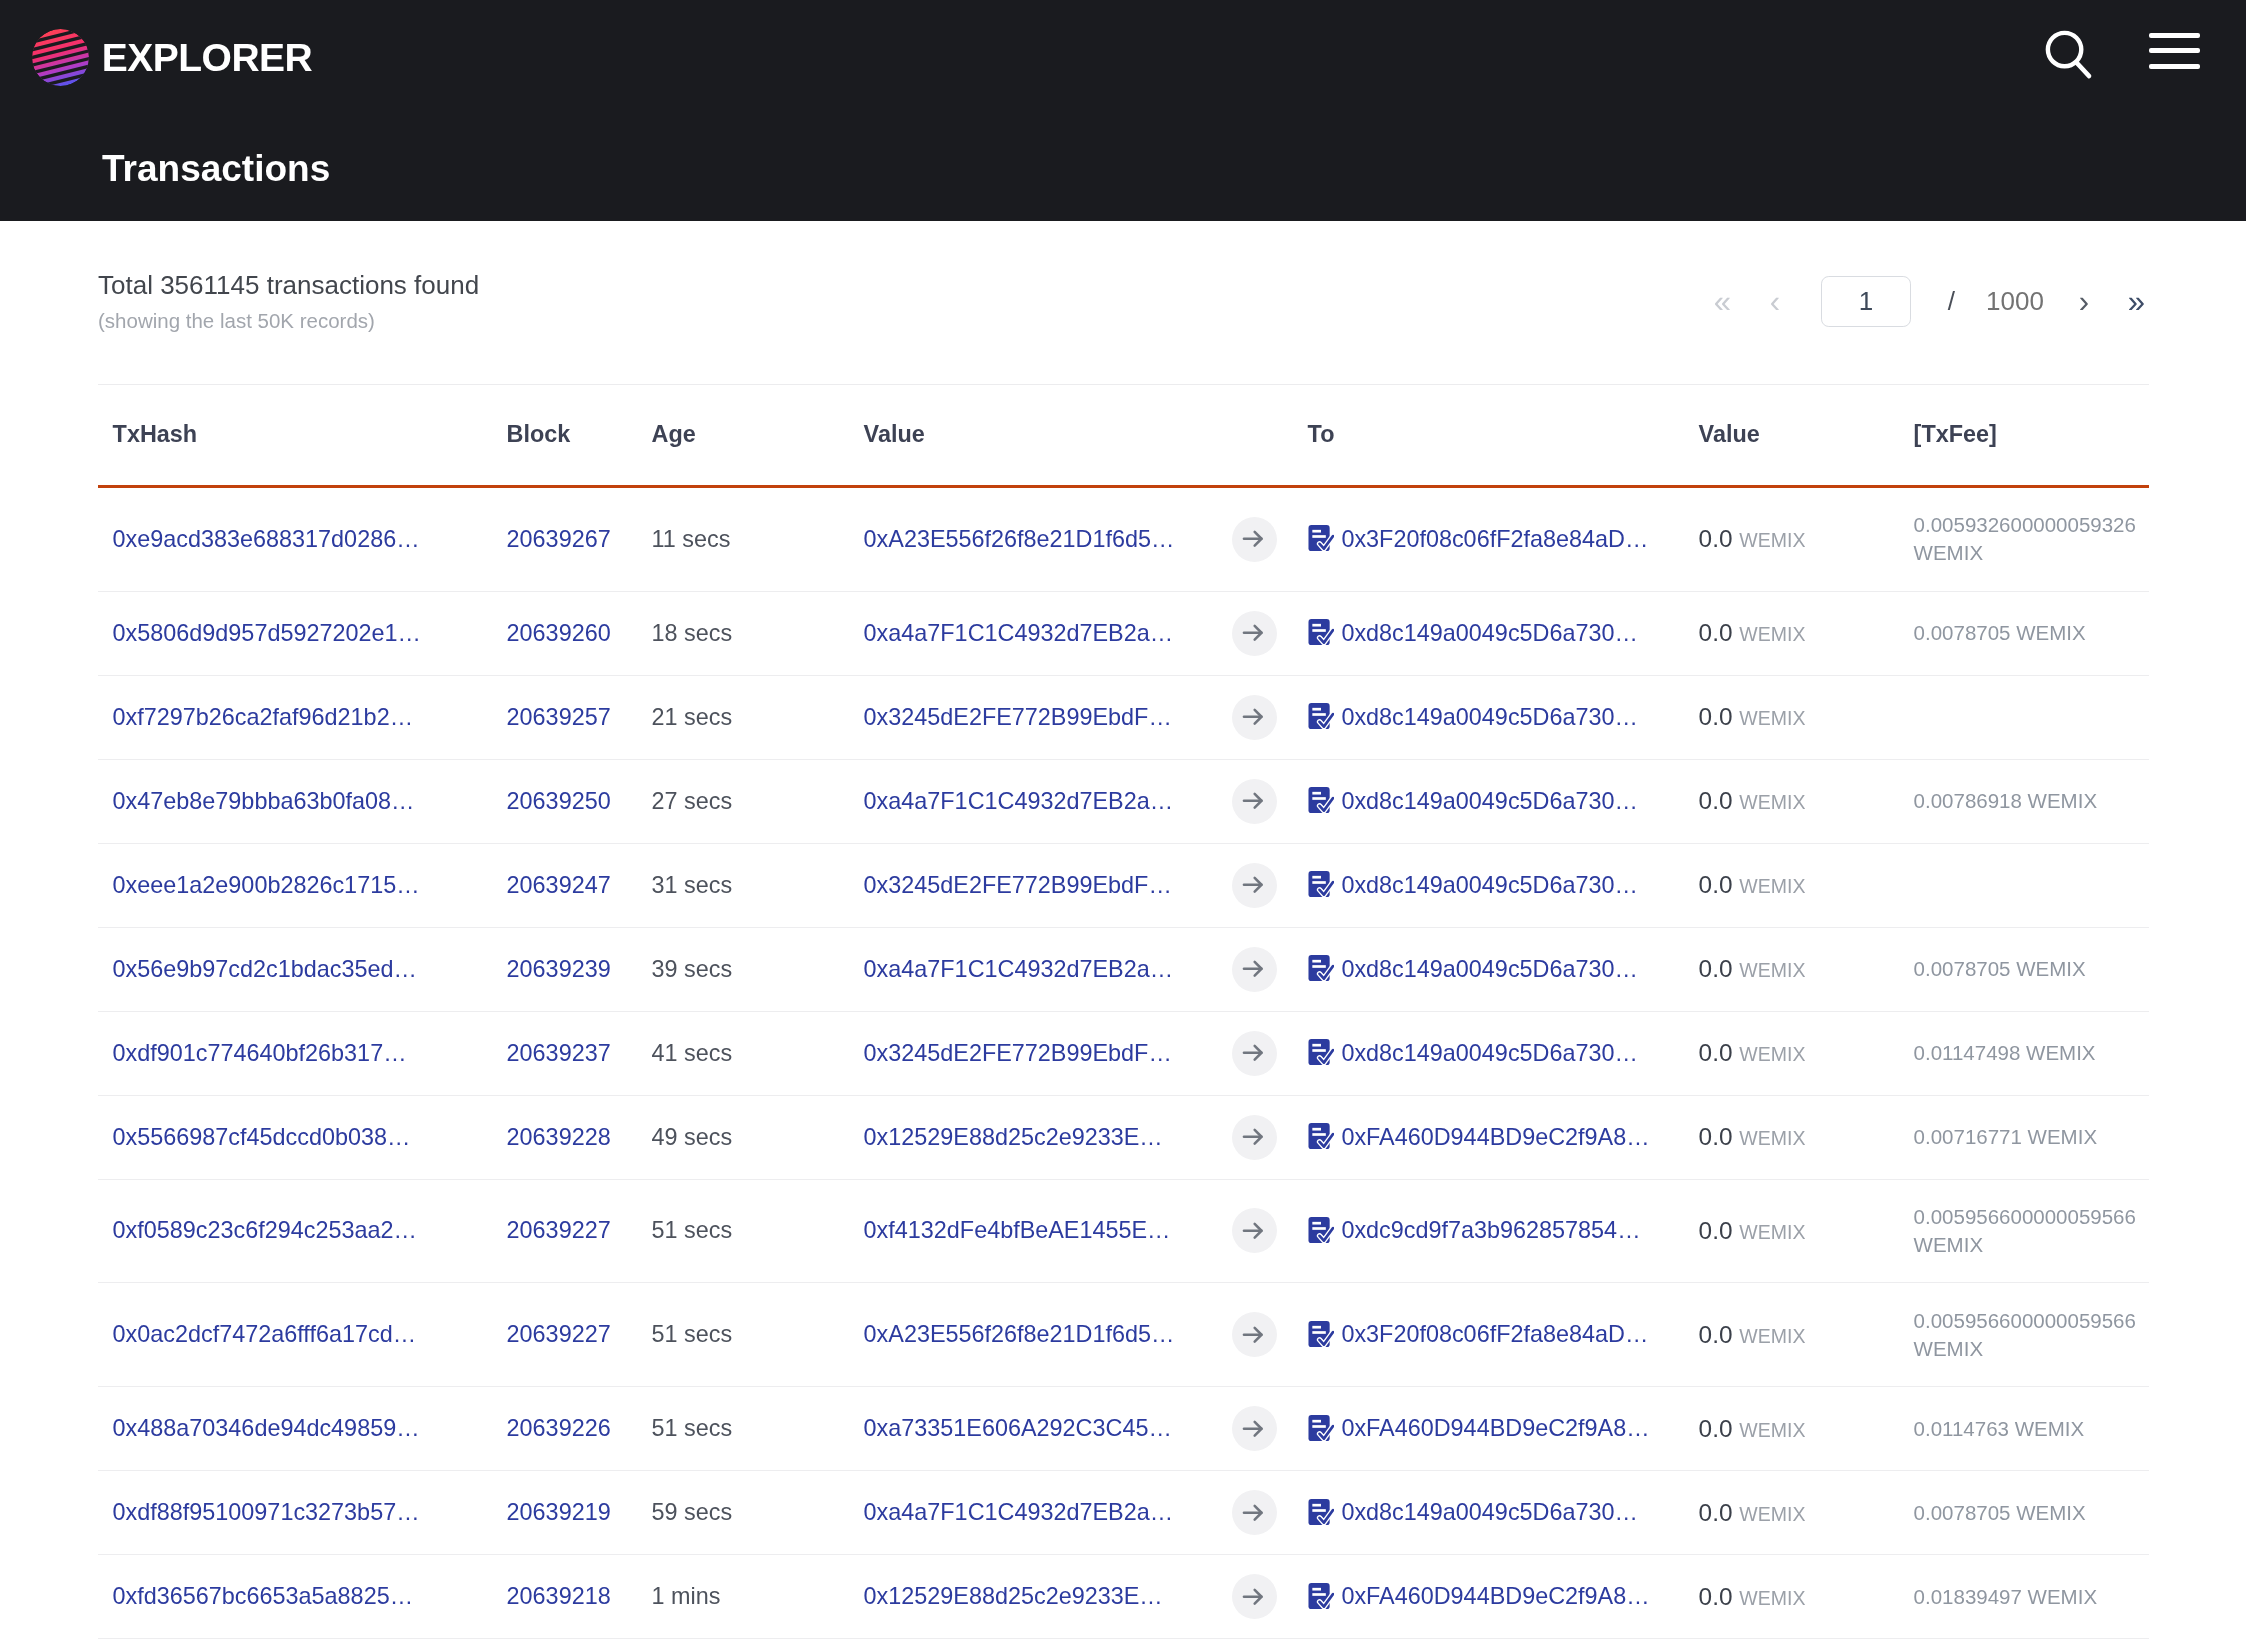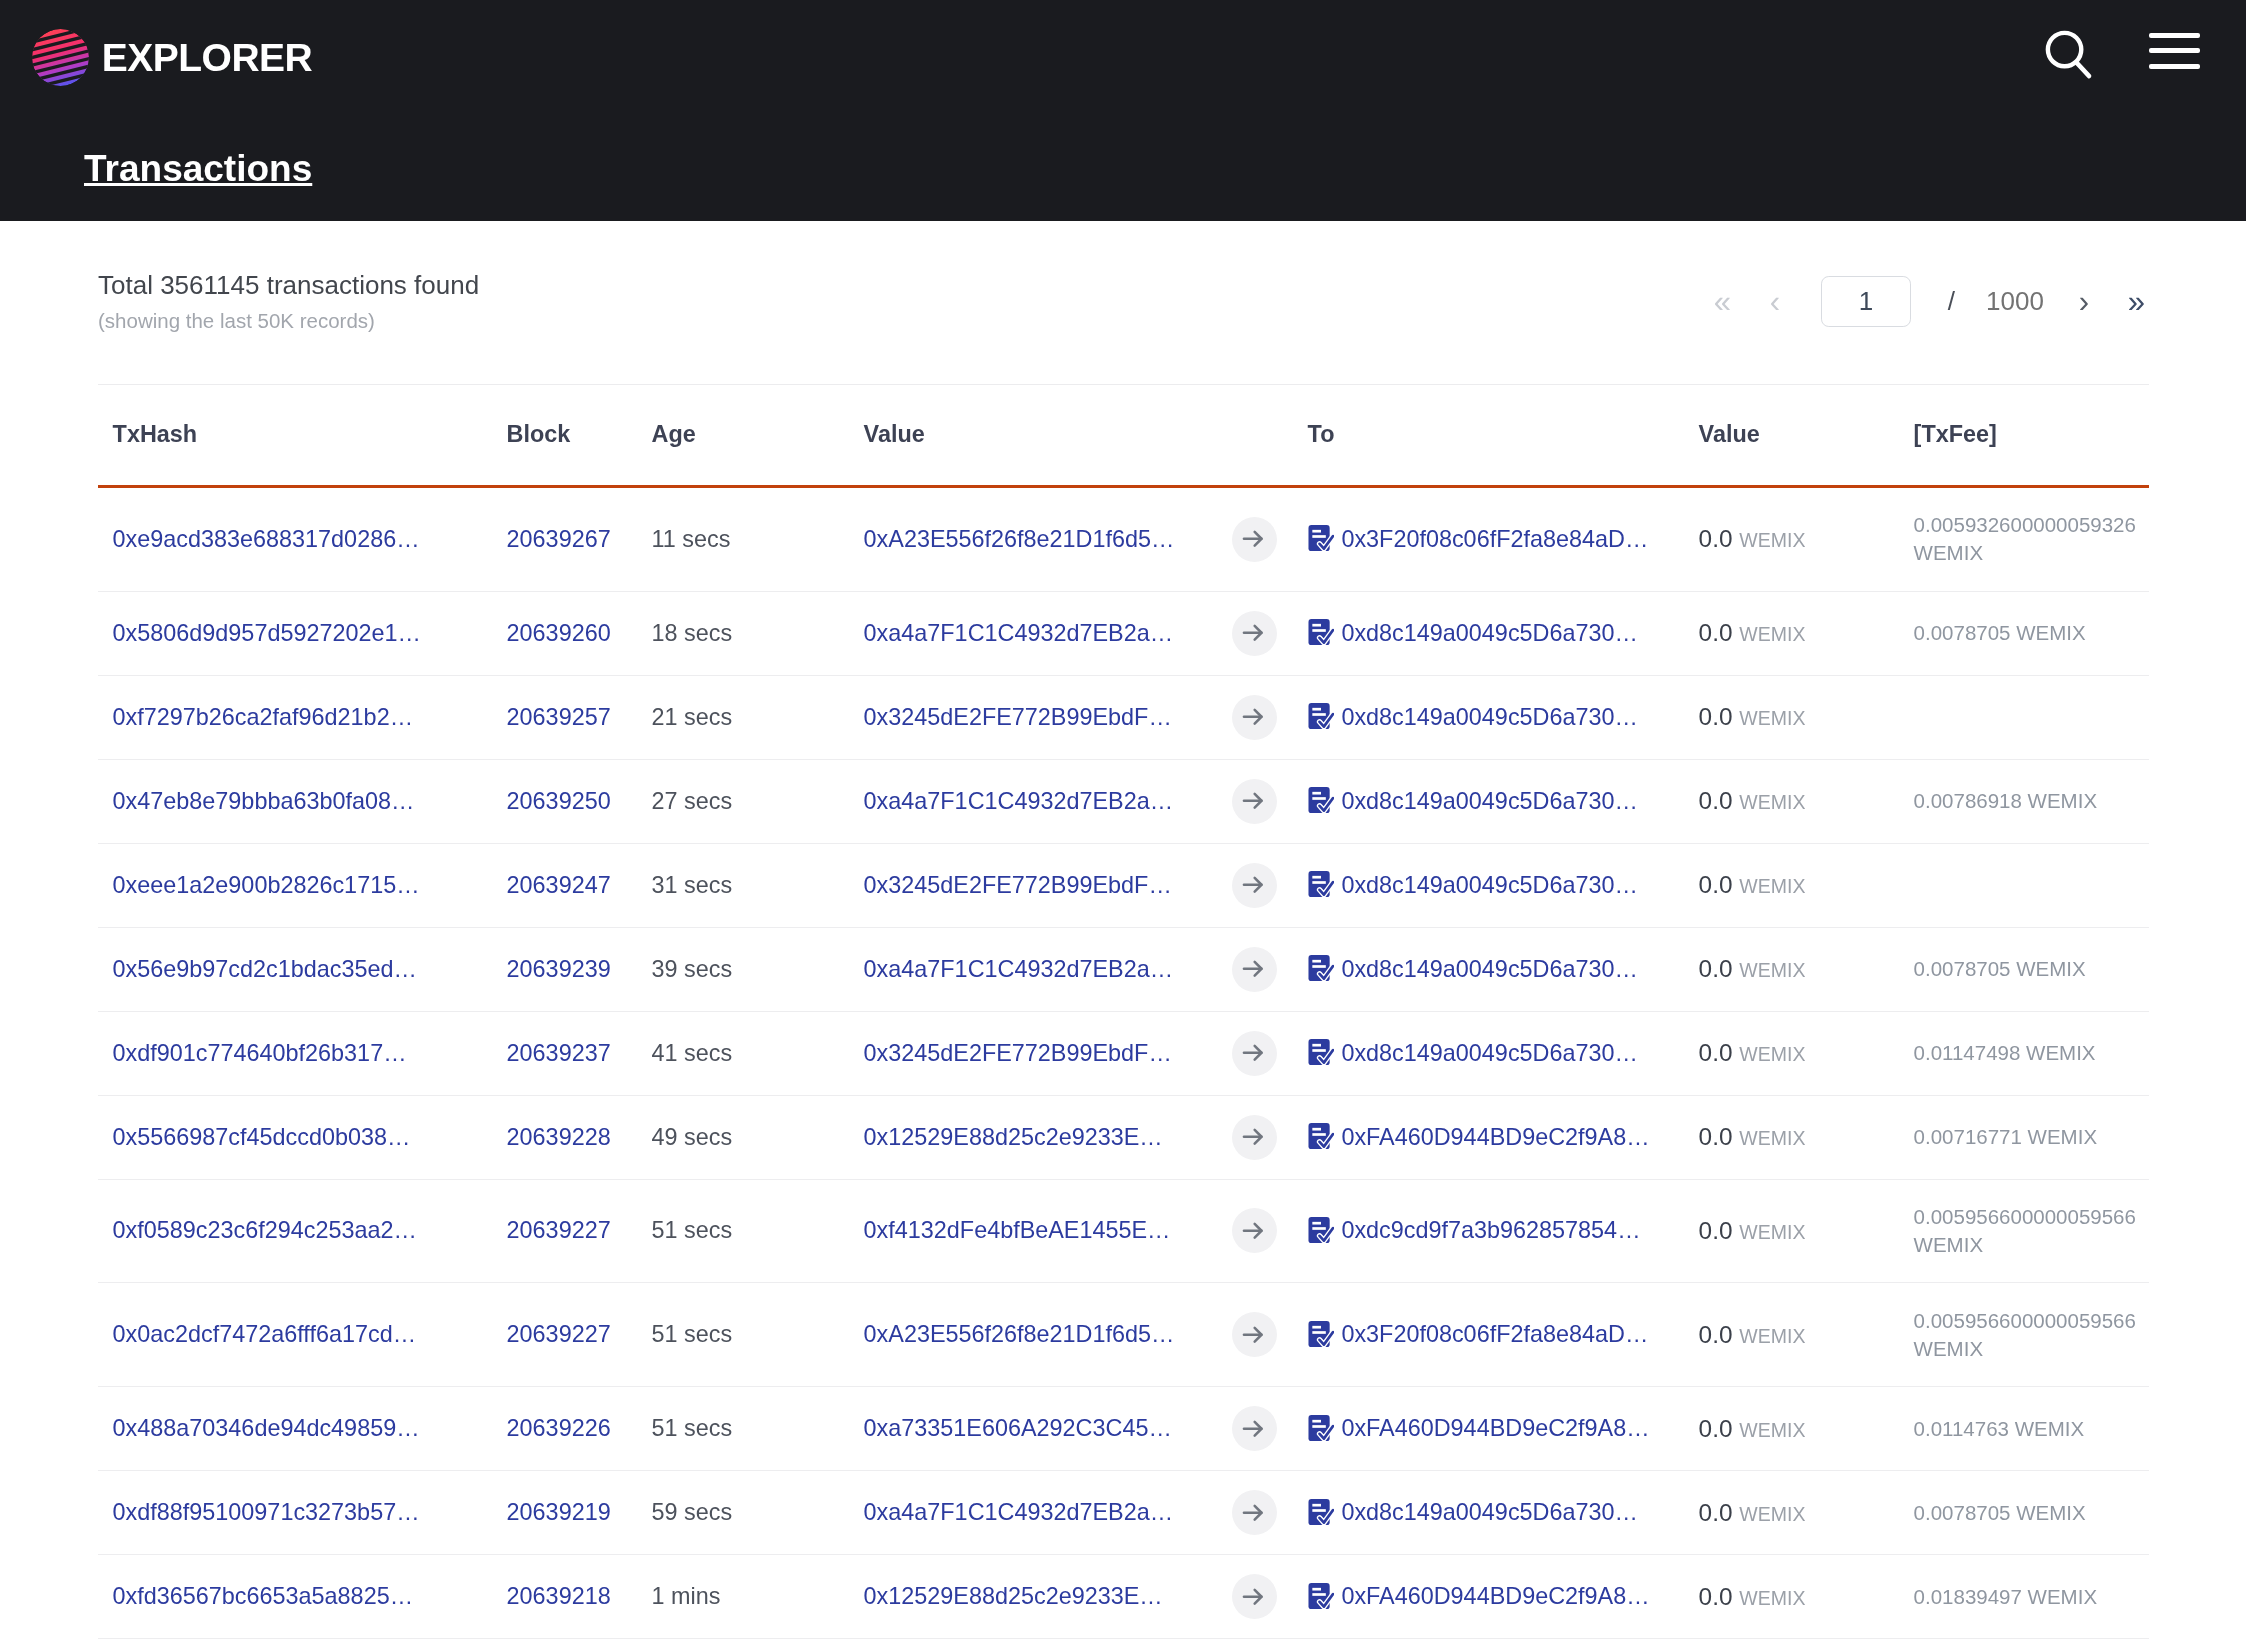--- a/index.html
+++ b/index.html
@@ -3,21 +3,21 @@
 <meta charset="utf-8">
 <style>
   * { margin:0; padding:0; box-sizing:border-box; }
   html,body { width:2247px; height:1648px; overflow:hidden; background:#fff;
               font-family:"Liberation Sans", sans-serif; }
 
   
   .app-header { position:relative; width:100%; height:221px; background:#1a1b1f; }
   .brand-row { display:flex; align-items:center; gap:12.7px; padding:29px 0 0 32px; }
   .brand-name { color:#fff; font-size:39px; font-weight:700; letter-spacing:-0.5px; }
-  .page-title { position:absolute; left:84px; top:148px; color:#fff; font-size:37px; font-weight:700;text-decoration:underline; }
+  .page-title { position:absolute; left:102px; top:148px; color:#fff; font-size:37px; font-weight:700; }
   .hdr-btn { position:absolute; top:27px; background:none; border:none; cursor:pointer; }
   .search-btn { left:2041px; }
   .menu-btn { left:2149px; width:51px; padding-top:5.9px; }
   .menu-btn .bar { display:block; width:51px; height:4.9px; background:#fff; border-radius:2px; margin-bottom:10.7px; }
 
   
   .content { padding:0 98px; }
   .summary-bar { margin-top:49px; margin-bottom:51px; display:flex; justify-content:space-between; align-items:center; }
   .total-text { font-size:26px; color:#42464d; margin-bottom:7.8px; }
   .sub-text { font-size:20.5px; color:#a2a6ad; }

